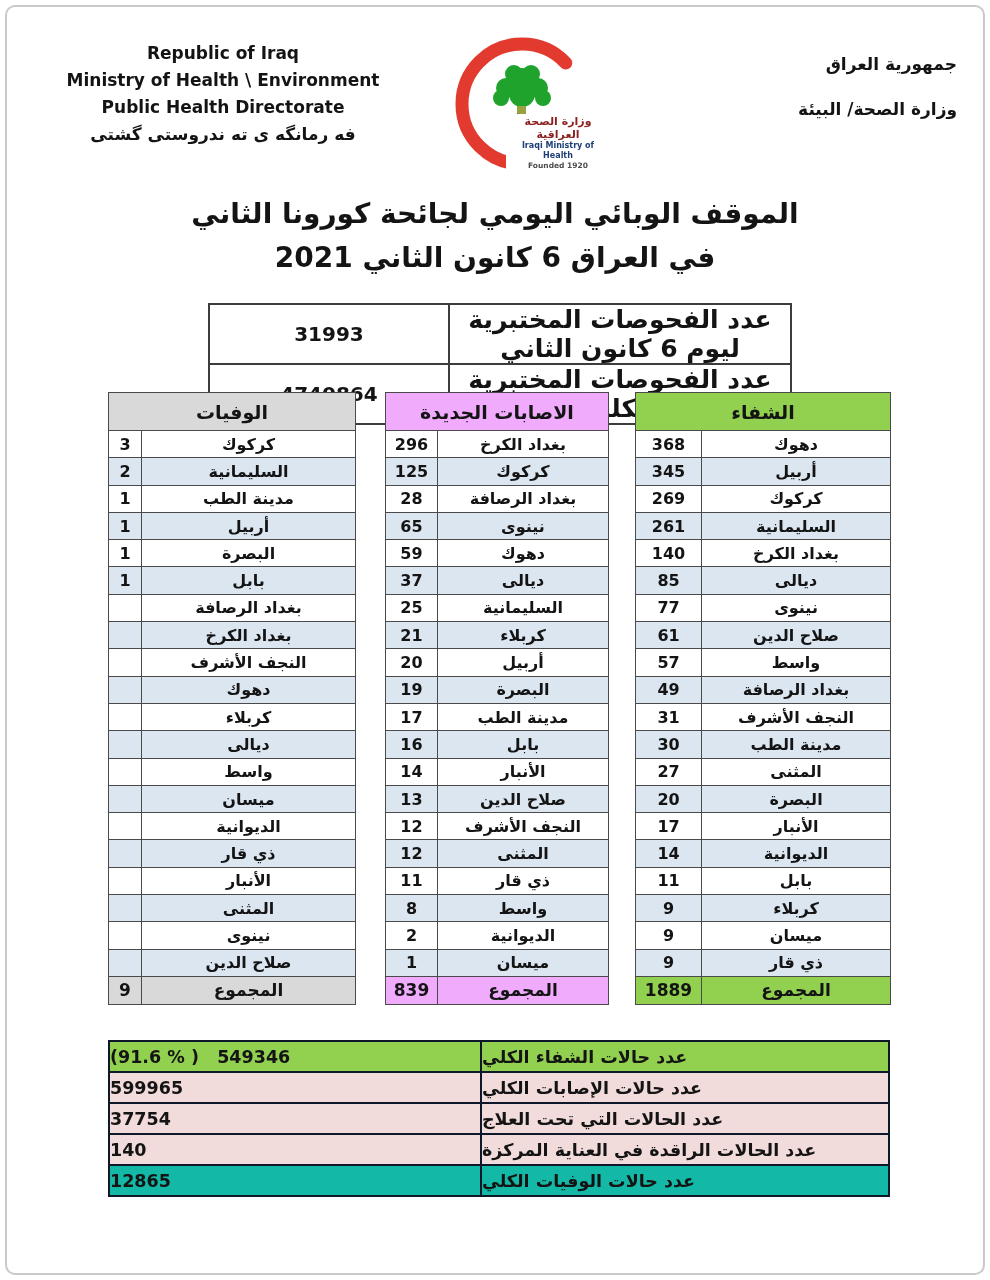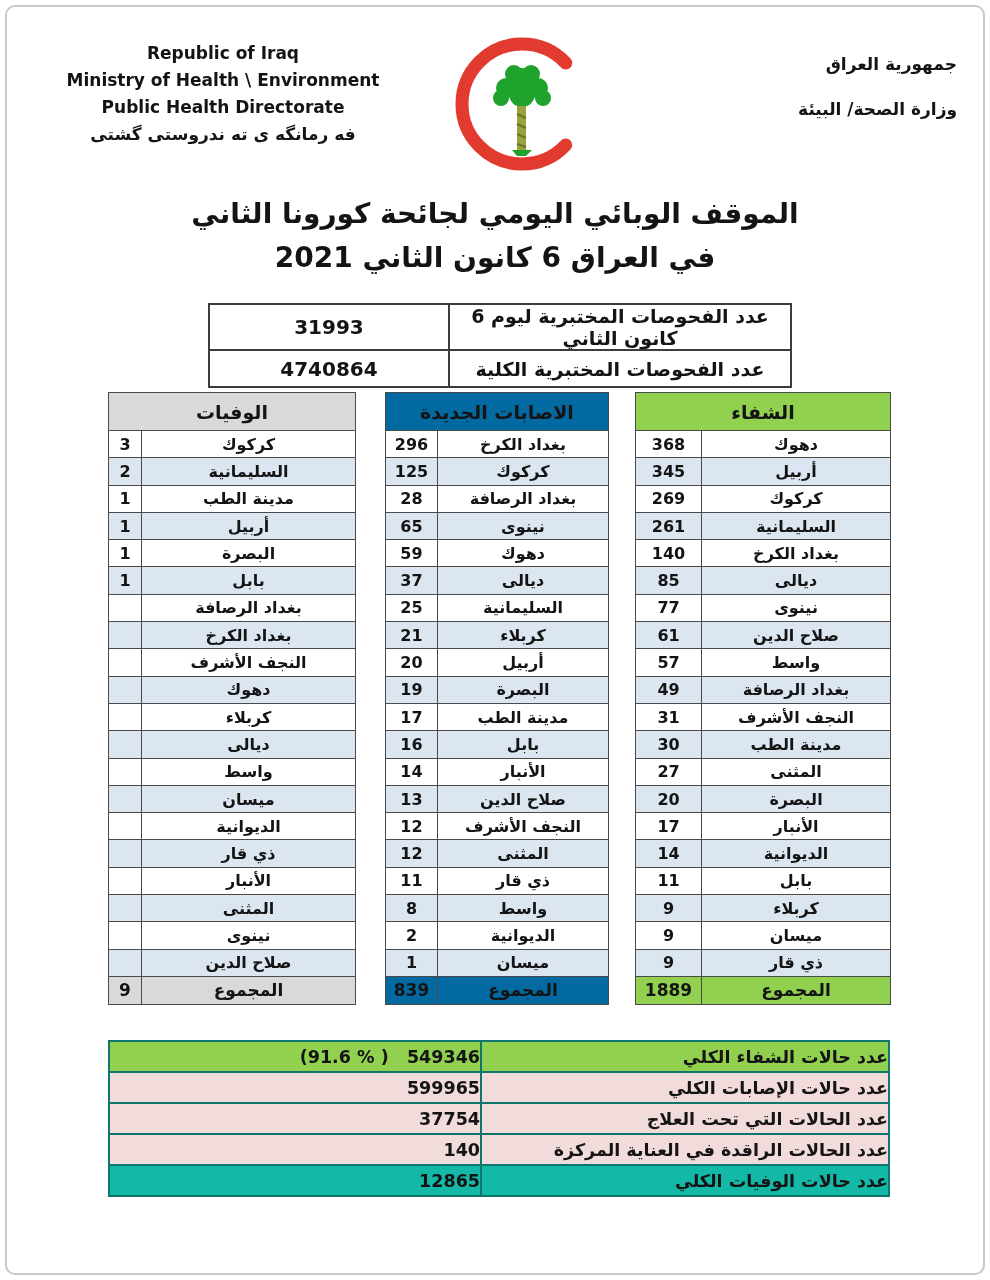--- a/index.html
+++ b/index.html
@@ -26,43 +26,43 @@
 
   
   .title { position:absolute; left:0; top:192px; width:990px; text-align:center; direction:rtl; }
   .title .l1 { font-size:28px; line-height:44px; }
   .title .l2 { font-size:28px; line-height:44px; }
 
   
   .tests { position:absolute; left:208px; top:303px; width:582px; border-collapse:collapse;
            direction:rtl; table-layout:fixed; }
   .tests td { border:2px solid #3c3c3c; height:37px; text-align:center; vertical-align:middle; }
-  .tests .lbl { font-size:19px;border-radius:14px; }
+  .tests .lbl { font-size:25px;border-radius:14px; }
   .tests .val { font-size:20px; }
 
   
   .prov-table { position:absolute; border-collapse:collapse; direction:rtl; table-layout:fixed; }
   .prov-table th, .prov-table td { border:1.5px solid #4a4a4a; text-align:center; vertical-align:middle; overflow:hidden; }
   .prov-table th.hdr { height:38px; font-size:19px; }
   .prov-table tbody td { height:27.3px; font-size:16px; }
   .prov-table tbody tr:nth-of-type(even) td { background:#dce6f1; }
   .prov-table tfoot td { height:28px; font-size:17px; }
 
   .t-deaths     { left:108px; top:392px; width:247px; }
   .t-newcases   { left:385px; top:392px; width:223px; }
   .t-recoveries { left:635px; top:392px; width:255px; }
 
   .bg-gray  { background:#d9d9d9; }
-  .bg-pink  { background:#0369a1; }
+  .bg-pink  { background:#f0abfc; }
   .bg-green { background:#92d050;margin-top:44px; }
 
   
   .summary { position:absolute; left:108px; top:1040px; width:780px; border-collapse:collapse;
              direction:rtl; table-layout:fixed; }
-  .summary td { border:2px solid #0f766e; height:31px; text-align:right; vertical-align:middle; font-size:17.5px;padding-left:44px; }
+  .summary td { border:2px solid #0f172a; height:31px; text-align:left; vertical-align:middle; font-size:17.5px; }
   .summary .sum-val { direction:ltr; }
   .row-green td { background:#92d050; }
   .row-pink  td { background:#f2dcdb; }
   .row-gray  td { background:#14b8a6; }
 </style>
 </head>
 <body>
 
 <div class="photo-frame"></div>
 
@@ -96,20 +96,25 @@
 
     <rect x="71" y="78" width="9" height="44" fill="#9aa13f"></rect>
     <g stroke="#6e7427" stroke-width="2">
       <line x1="71" y1="86" x2="80" y2="90"></line>
       <line x1="71" y1="96" x2="80" y2="100"></line>
       <line x1="71" y1="106" x2="80" y2="110"></line>
       <line x1="71" y1="116" x2="80" y2="119"></line>
     </g>
     <path d="M66 122 L86 122 L80 128 L71 128 Z" fill="#1fa32c"></path>
   </svg>
+  <div class="logo-textbox">
+    <div class="logo-ar">وزارة الصحة العراقية</div>
+    <div class="logo-en">Iraqi Ministry of Health</div>
+    <div class="logo-fd">Founded 1920</div>
+  </div>
 </div>
 
 <div class="title">
   <div class="l1">الموقف الوبائي اليومي لجائحة كورونا الثاني</div>
   <div class="l2">في العراق  6  كانون الثاني 2021</div>
 </div>
 
 <table class="tests">
   <colgroup>
       <col style="width:342px">

